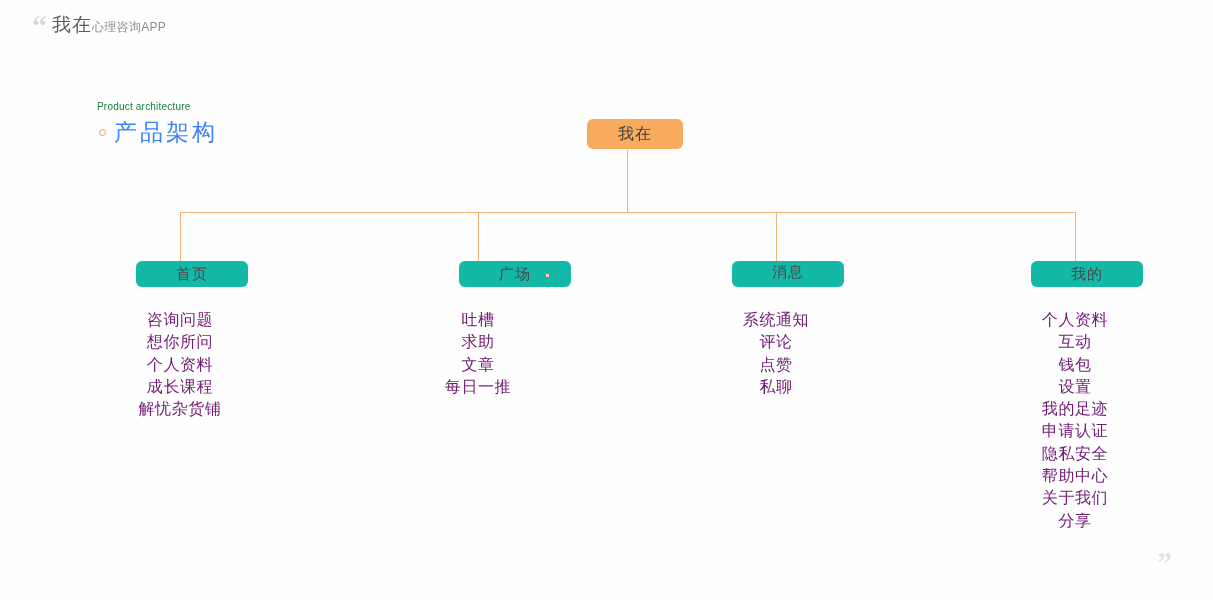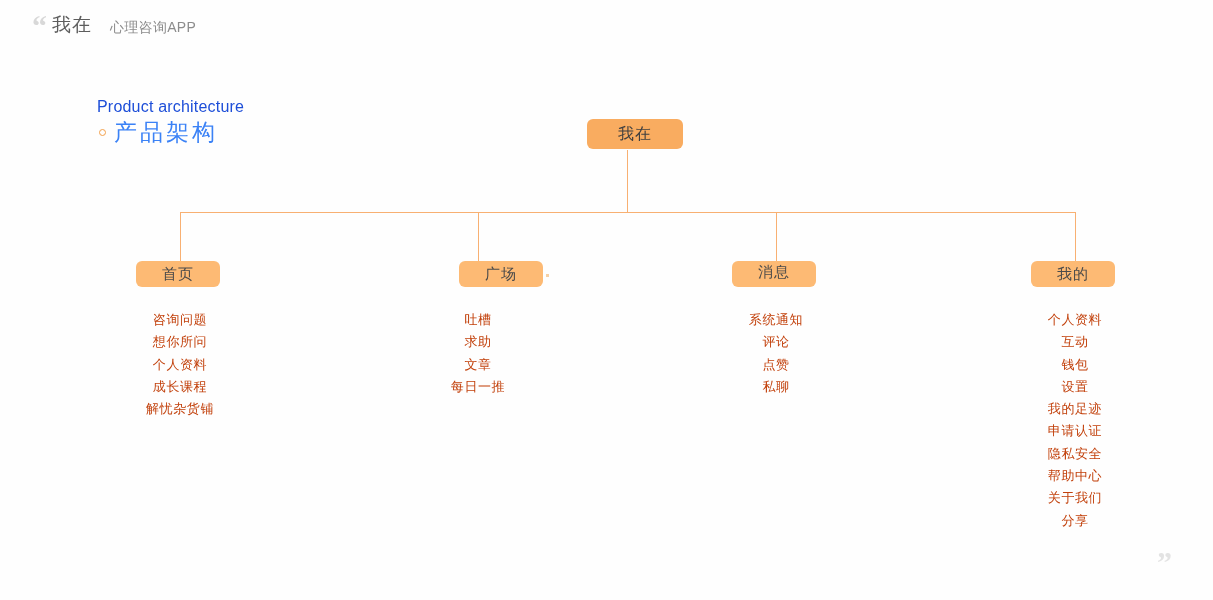--- a/index.html
+++ b/index.html
@@ -38,36 +38,36 @@
     letter-spacing: -1px;
     user-select: none;
   }
   .brand-name {
     font-size: 19px;
     color: #5d5d5d;
     letter-spacing: 1px;
     line-height: 22px;
   }
   .brand-sub {
-    font-size: 14px;
+    font-size: 12px;
     color: #8c8c8c;
-    margin-left: 18px;
+    margin-left: 0;
     line-height: 18px;
     letter-spacing: 0.3px;
   }
 
   
   .sec-title {
     position: absolute;
     left: 97px;
     top: 99px;
   }
   .sec-title-en {
-    font-size: 16px;
-    color: #1d4ed8;
+    font-size: 10px;
+    color: #15803d;
     letter-spacing: 0.2px;
     line-height: 16px;
   }
   .sec-title-cn-row {
     display: flex;
     align-items: center;
     margin-top: 4px;
   }
   .sec-bullet {
     width: 7px;
@@ -101,23 +101,23 @@
     background: #f9ac60;
     color: #3f3f3f;
     width: 96px;
     height: 30px;
     line-height: 30px;
     left: 587px;
     top: 119px;
     font-size: 16px;
   }
   .node-branch {
-    background: #fdba74;
+    background: #14b8a6;
     color: #4a4a4a;
-    width: 84px;
+    width: 112px;
   }
   .nb1 { left: 136px; top: 261px; }
   .nb2 { left: 435px; top: 261px; margin-left: 24px; }
   .nb3 { left: 732px; top: 261px; font-family: Liberation Mono, monospace; }
   .nb4 { left: 1031px; top: 261px; }
 
   .line {
     position: absolute;
     background: #f8b072;
   }
@@ -128,22 +128,22 @@
     position: absolute;
     top: 309px;
     width: 180px;
     text-align: center;
   }
   .lc1 { left: 90px; }
   .lc2 { left: 388px; }
   .lc3 { left: 686px; }
   .lc4 { left: 985px; }
   .leaf {
-    font-size: 13px;
-    color: #c2410c;
+    font-size: 16px;
+    color: #701a75;
     line-height: 22.3px;
     letter-spacing: 0.6px;
     white-space: nowrap;
   }
 
   .speck {
     position: absolute;
     left: 546px;
     top: 274px;
     width: 3px;

